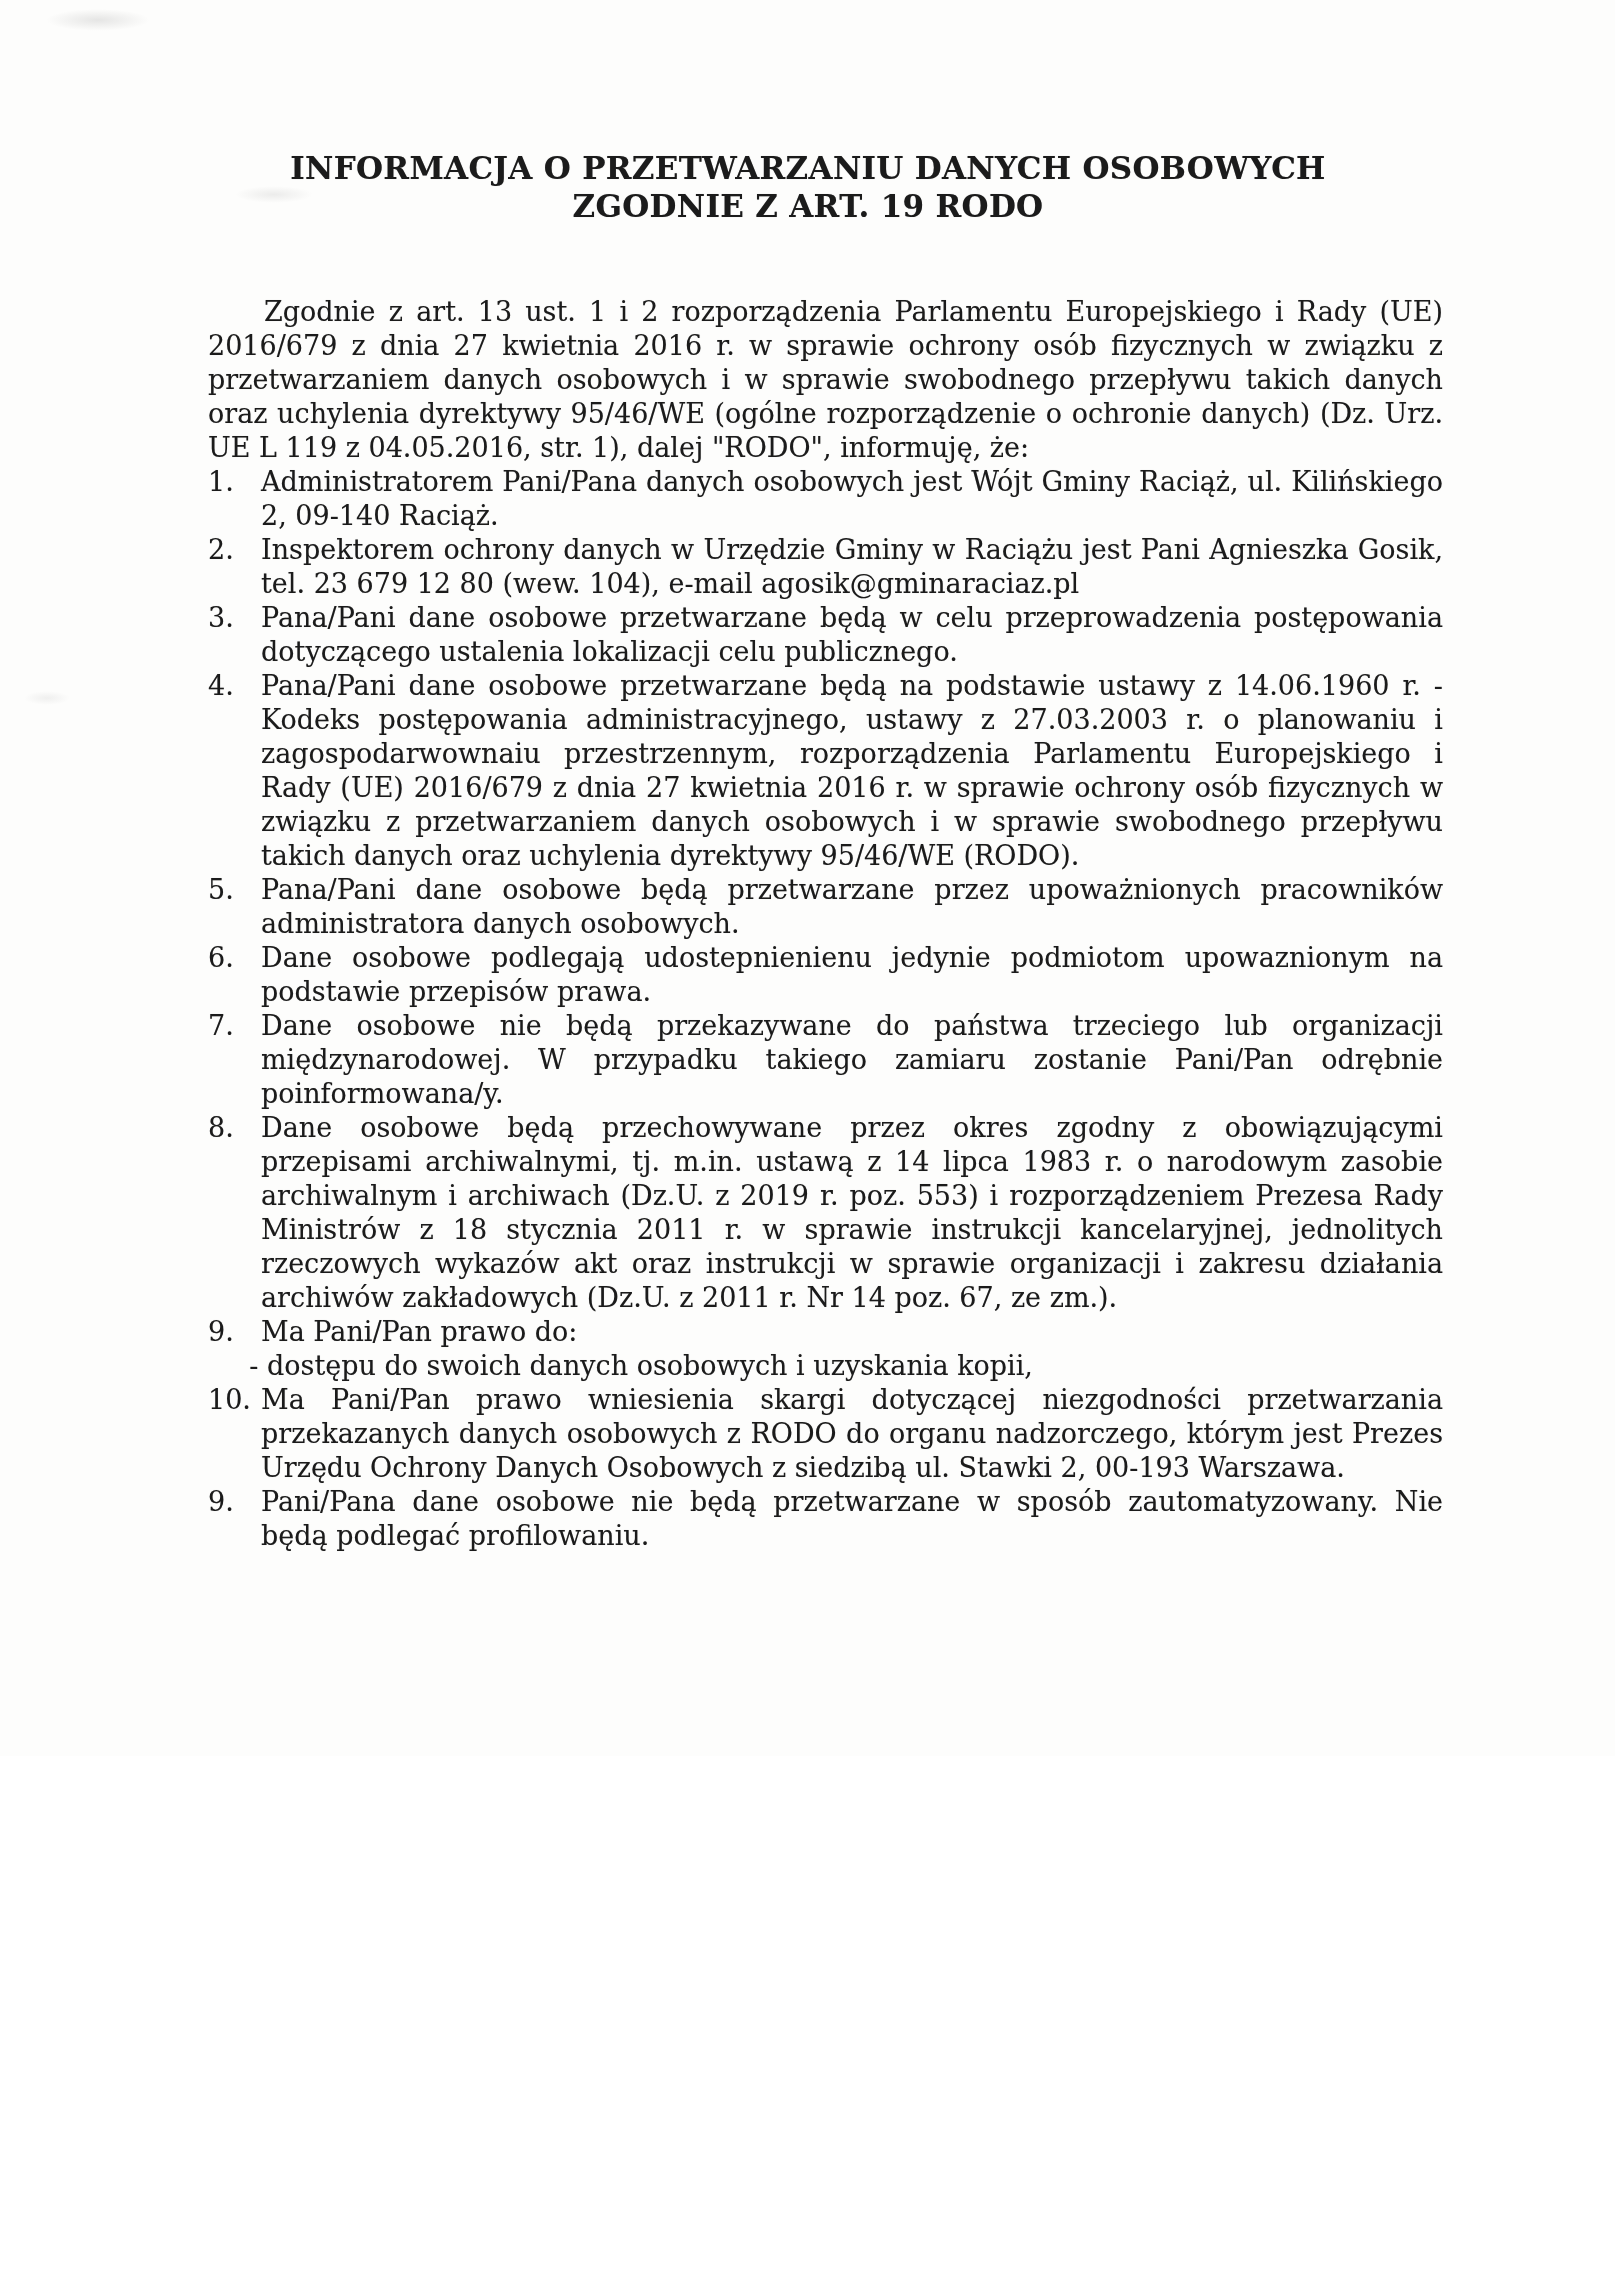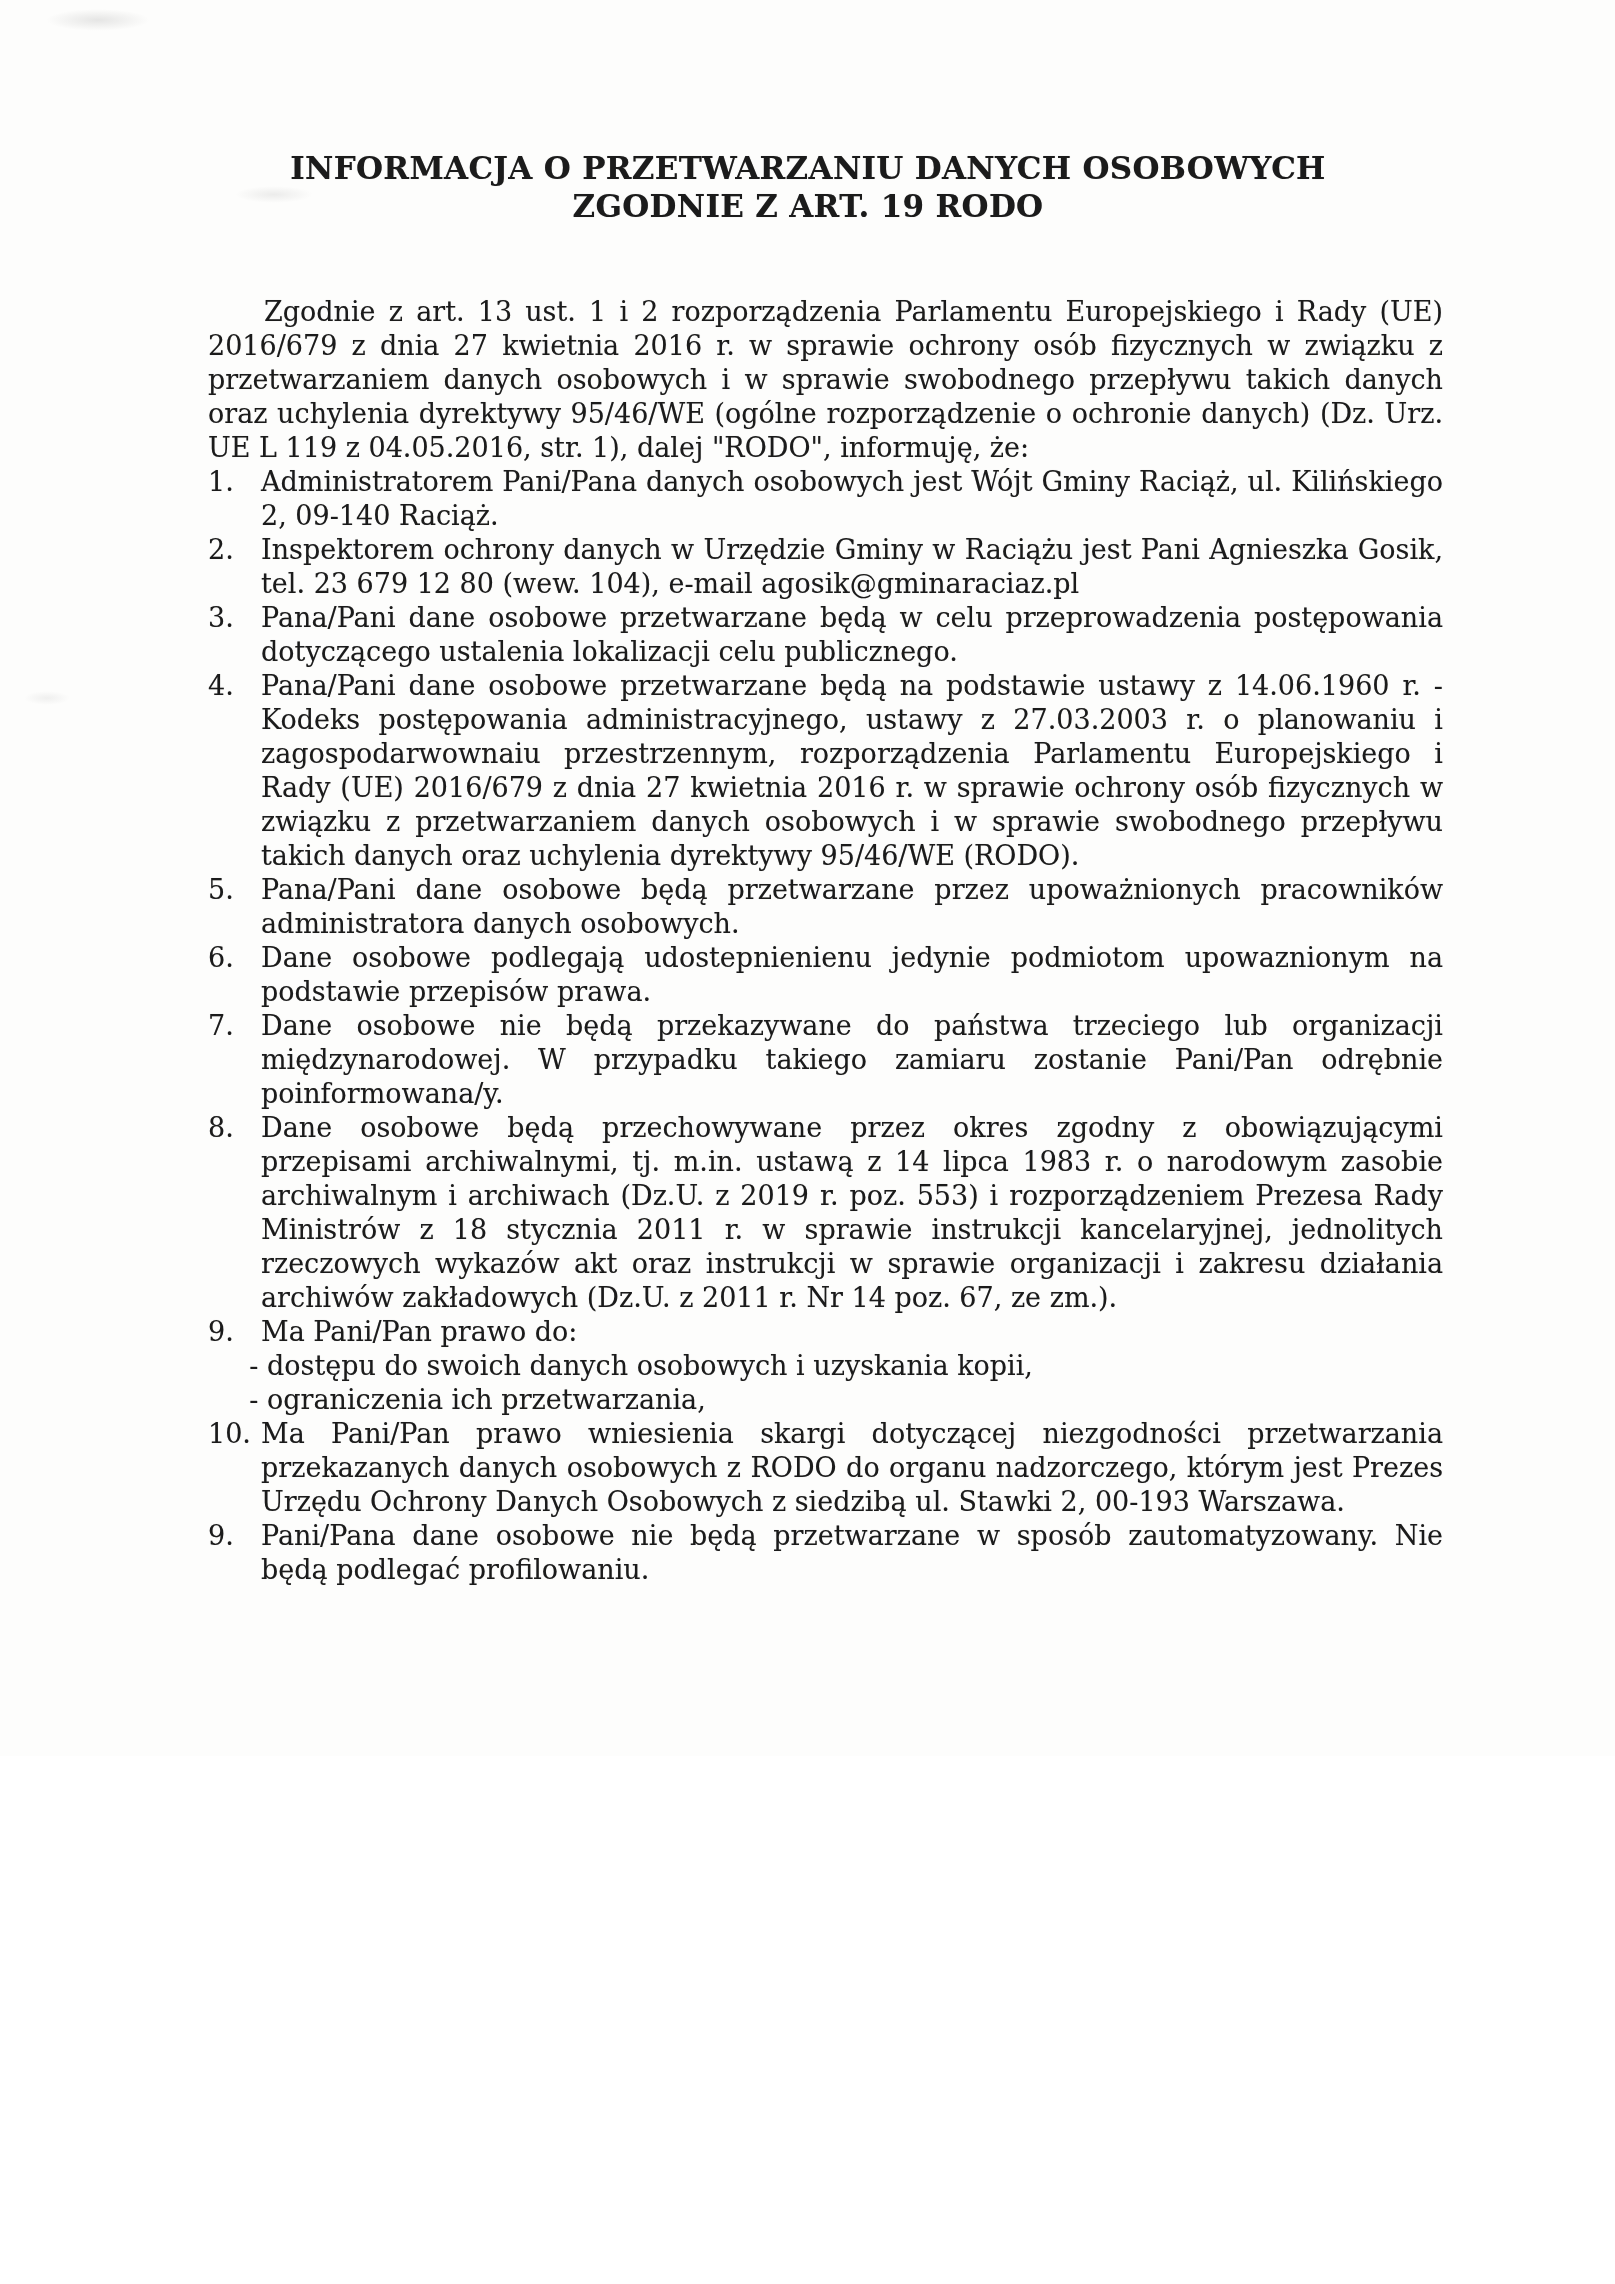--- a/index.html
+++ b/index.html
@@ -121,21 +121,20 @@
 
       <div class="item">
         <span class="num">8.</span>
         <span class="txt">Dane osobowe będą przechowywane przez okres zgodny z obowiązującymi przepisami archiwalnymi, tj. m.in. ustawą z 14 lipca 1983 r. o narodowym zasobie archiwalnym i archiwach (Dz.U. z 2019 r. poz. 553) i rozporządzeniem Prezesa Rady Ministrów z 18 stycznia 2011 r. w sprawie instrukcji kancelaryjnej, jednolitych rzeczowych wykazów akt oraz instrukcji w sprawie organizacji i zakresu działania archiwów zakładowych (Dz.U. z 2011 r. Nr 14 poz. 67, ze zm.).</span>
       </div>
 
       <div class="item">
         <span class="num">9.</span>
         <span class="txt">Ma Pani/Pan prawo do:</span>
         <div class="subitem">- dostępu do swoich danych osobowych i uzyskania kopii,</div>
-        <div class="subitem">- ograniczenia ich przetwarzania,</div>
       </div>
 
       <div class="item">
         <span class="num">10.</span>
         <span class="txt">Ma Pani/Pan prawo wniesienia skargi dotyczącej niezgodności przetwarzania przekazanych danych osobowych z RODO do organu nadzorczego, którym jest Prezes Urzędu Ochrony Danych Osobowych z siedzibą ul. Stawki 2, 00-193 Warszawa.</span>
       </div>
 
 
       <div class="item">
         <span class="num">9.</span>

